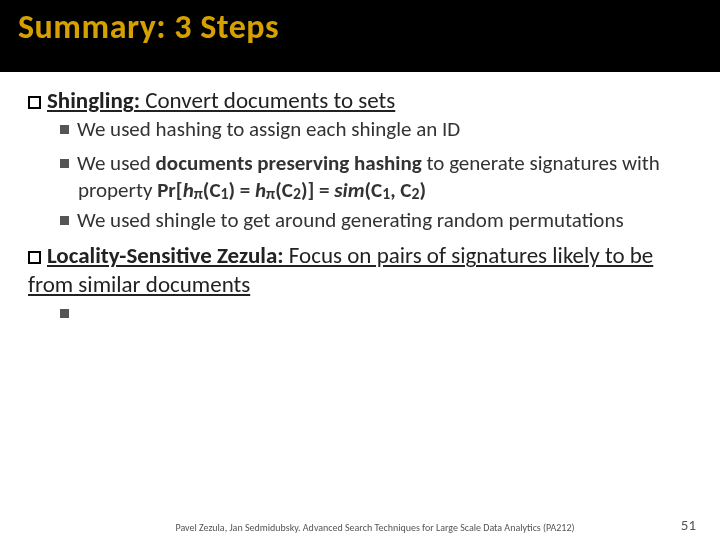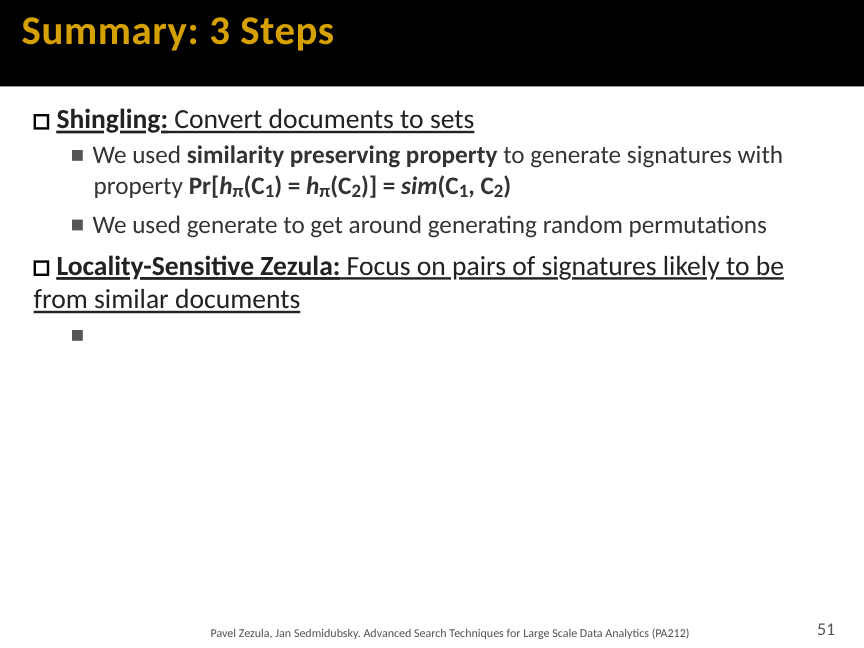--- a/index.html
+++ b/index.html
@@ -100,24 +100,27 @@
 <div class="slide">
   <div class="title-bar">
     <h1>Summary: 3 Steps</h1>
   </div>
 
   <div class="content">
 
     <div class="lvl1">
       <span class="box"></span><b class="term">Shingling:</b><span> Convert documents to sets</span>
     </div>
+    <div class="lvl2">
+      <div class="lvl2-item"><span class="sq"></span><span>We used hashing to assign each shingle an ID</span></div>
+    </div>
 
     <div class="lvl2">
-      <div class="lvl2-item"><span class="sq"></span><span>We used <b>similarity preserving property</b> to generate signatures with property <b>Pr[<i>h</i><span class="sub">π</span>(C<span class="sub">1</span>) = <i>h</i><span class="sub">π</span>(C<span class="sub">2</span>)] = <i>sim</i>(C<span class="sub">1</span>, C<span class="sub">2</span>)</b></span></div>
-      <div class="lvl2-item"><span class="sq"></span><span>We used generate to get around generating random permutations</span></div>
+      <div class="lvl2-item"><span class="sq"></span><span>We used <b>documents preserving hashing</b> to generate signatures with property <b>Pr[<i>h</i><span class="sub">π</span>(C<span class="sub">1</span>) = <i>h</i><span class="sub">π</span>(C<span class="sub">2</span>)] = <i>sim</i>(C<span class="sub">1</span>, C<span class="sub">2</span>)</b></span></div>
+      <div class="lvl2-item"><span class="sq"></span><span>We used shingle to get around generating random permutations</span></div>
     </div>
 
     <div class="lvl1">
       <span class="box"></span><b class="term">Locality-Sensitive Zezula:</b><span> Focus on pairs of signatures likely to be from similar documents</span>
     </div>
     <div class="lvl2">
       <div class="lvl2-item"><span class="sq"></span></div>
     </div>
 
   </div>

